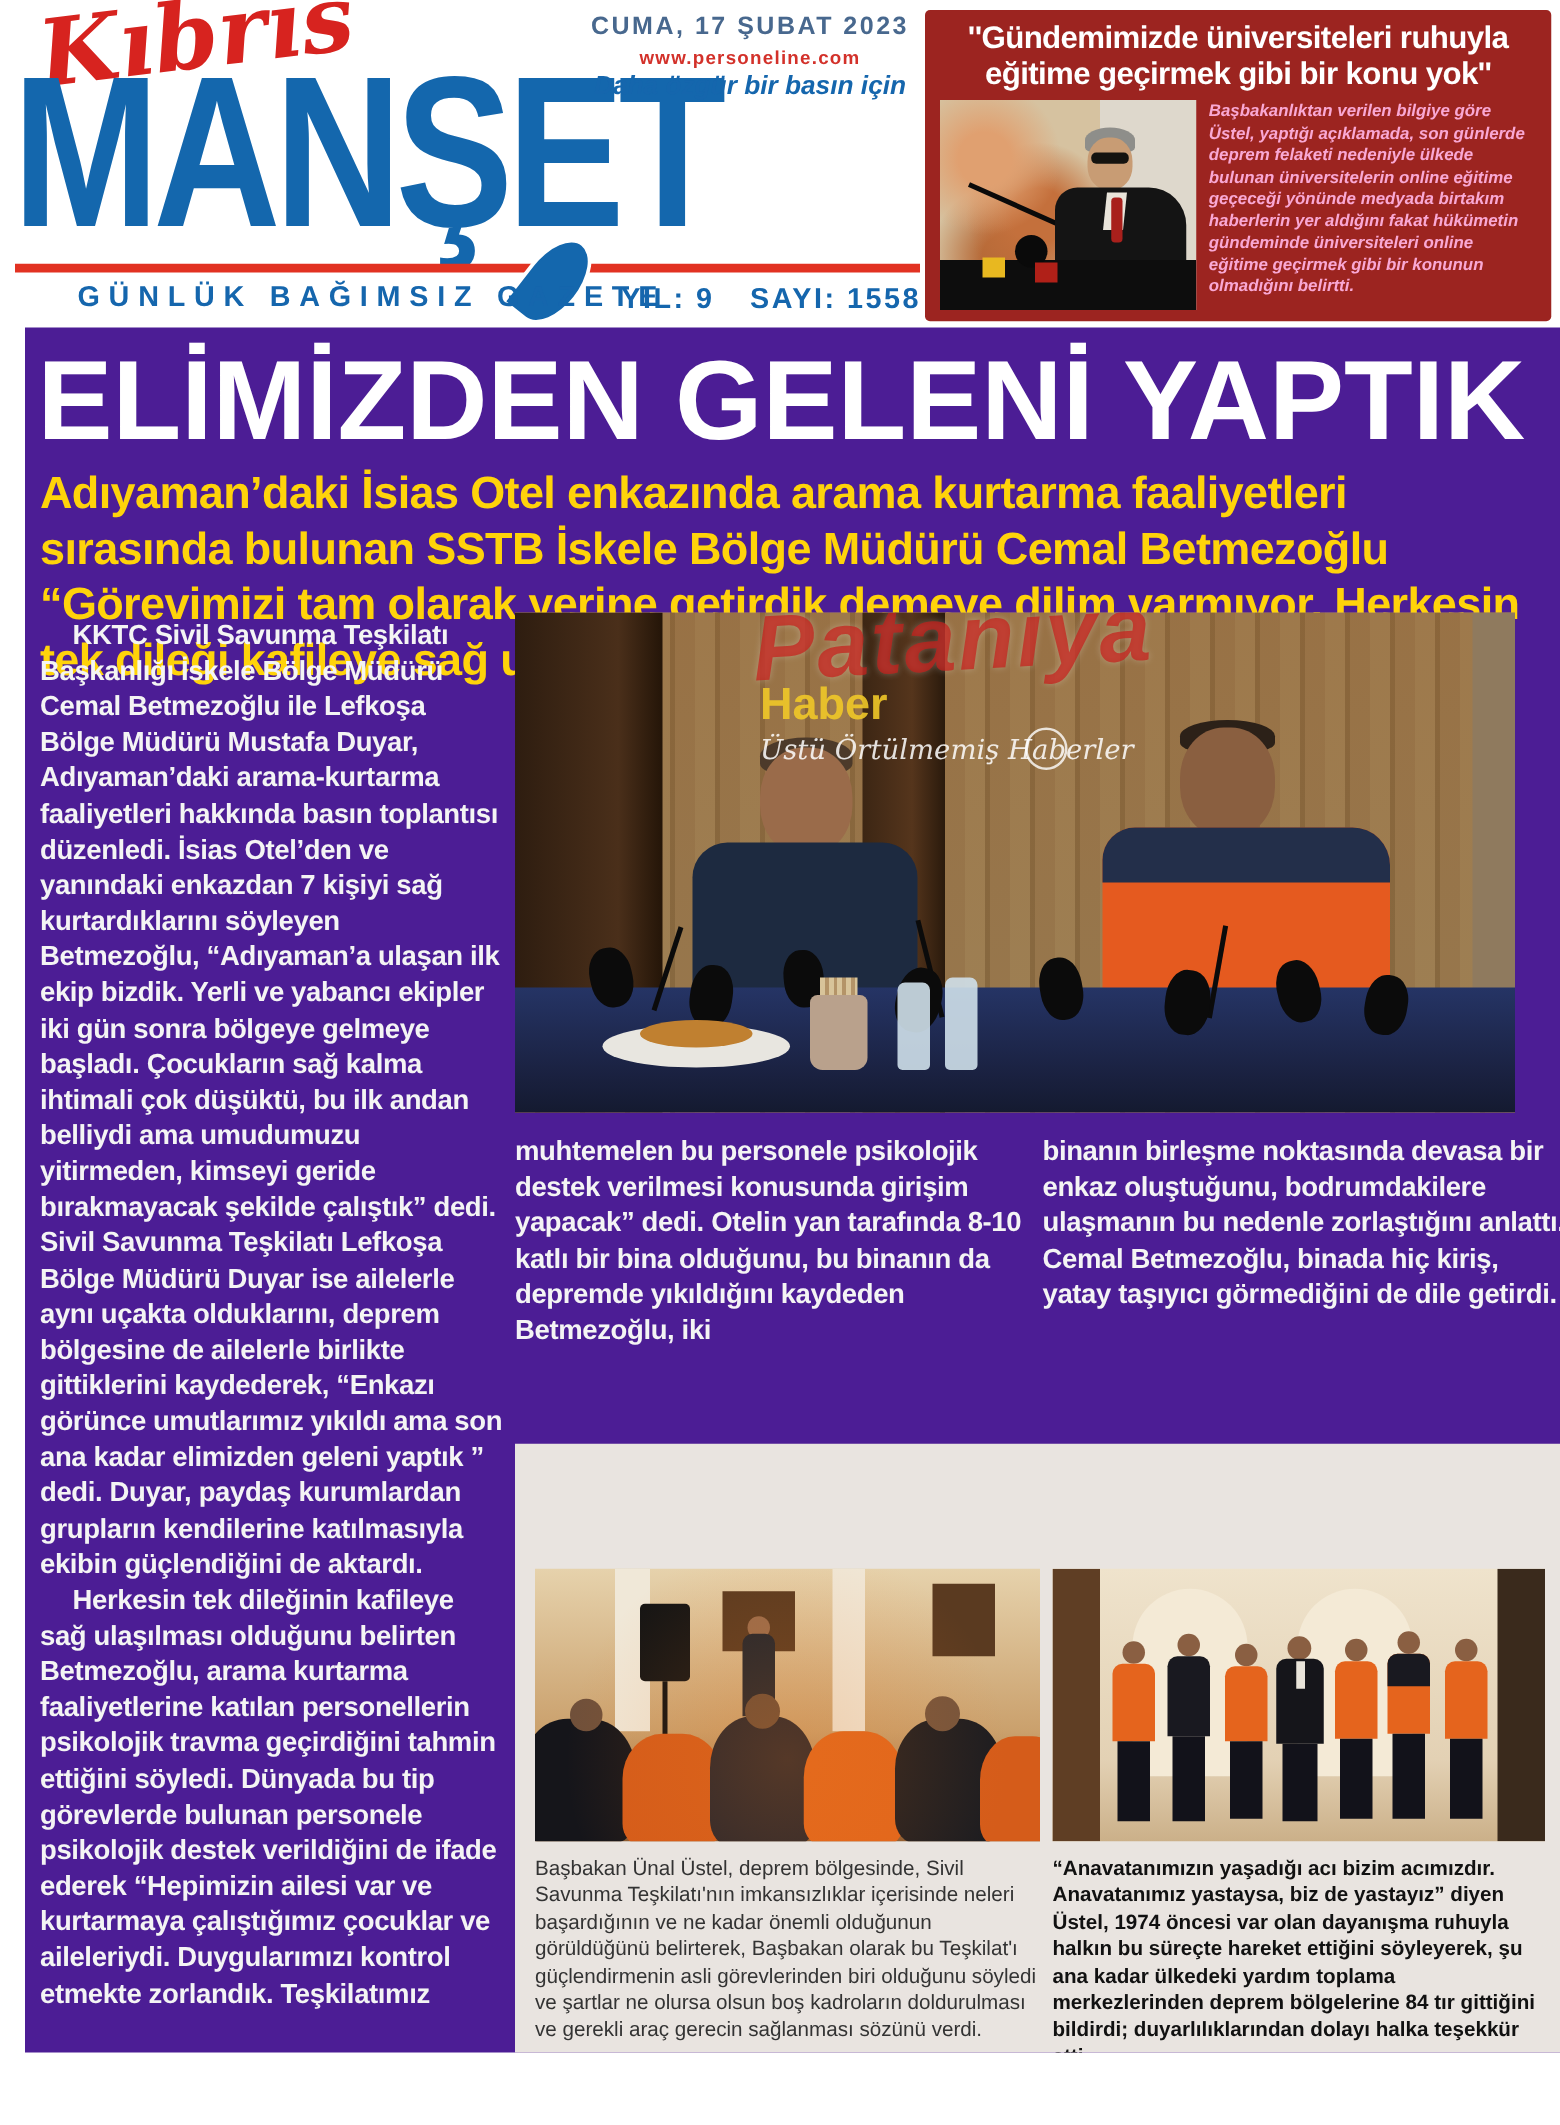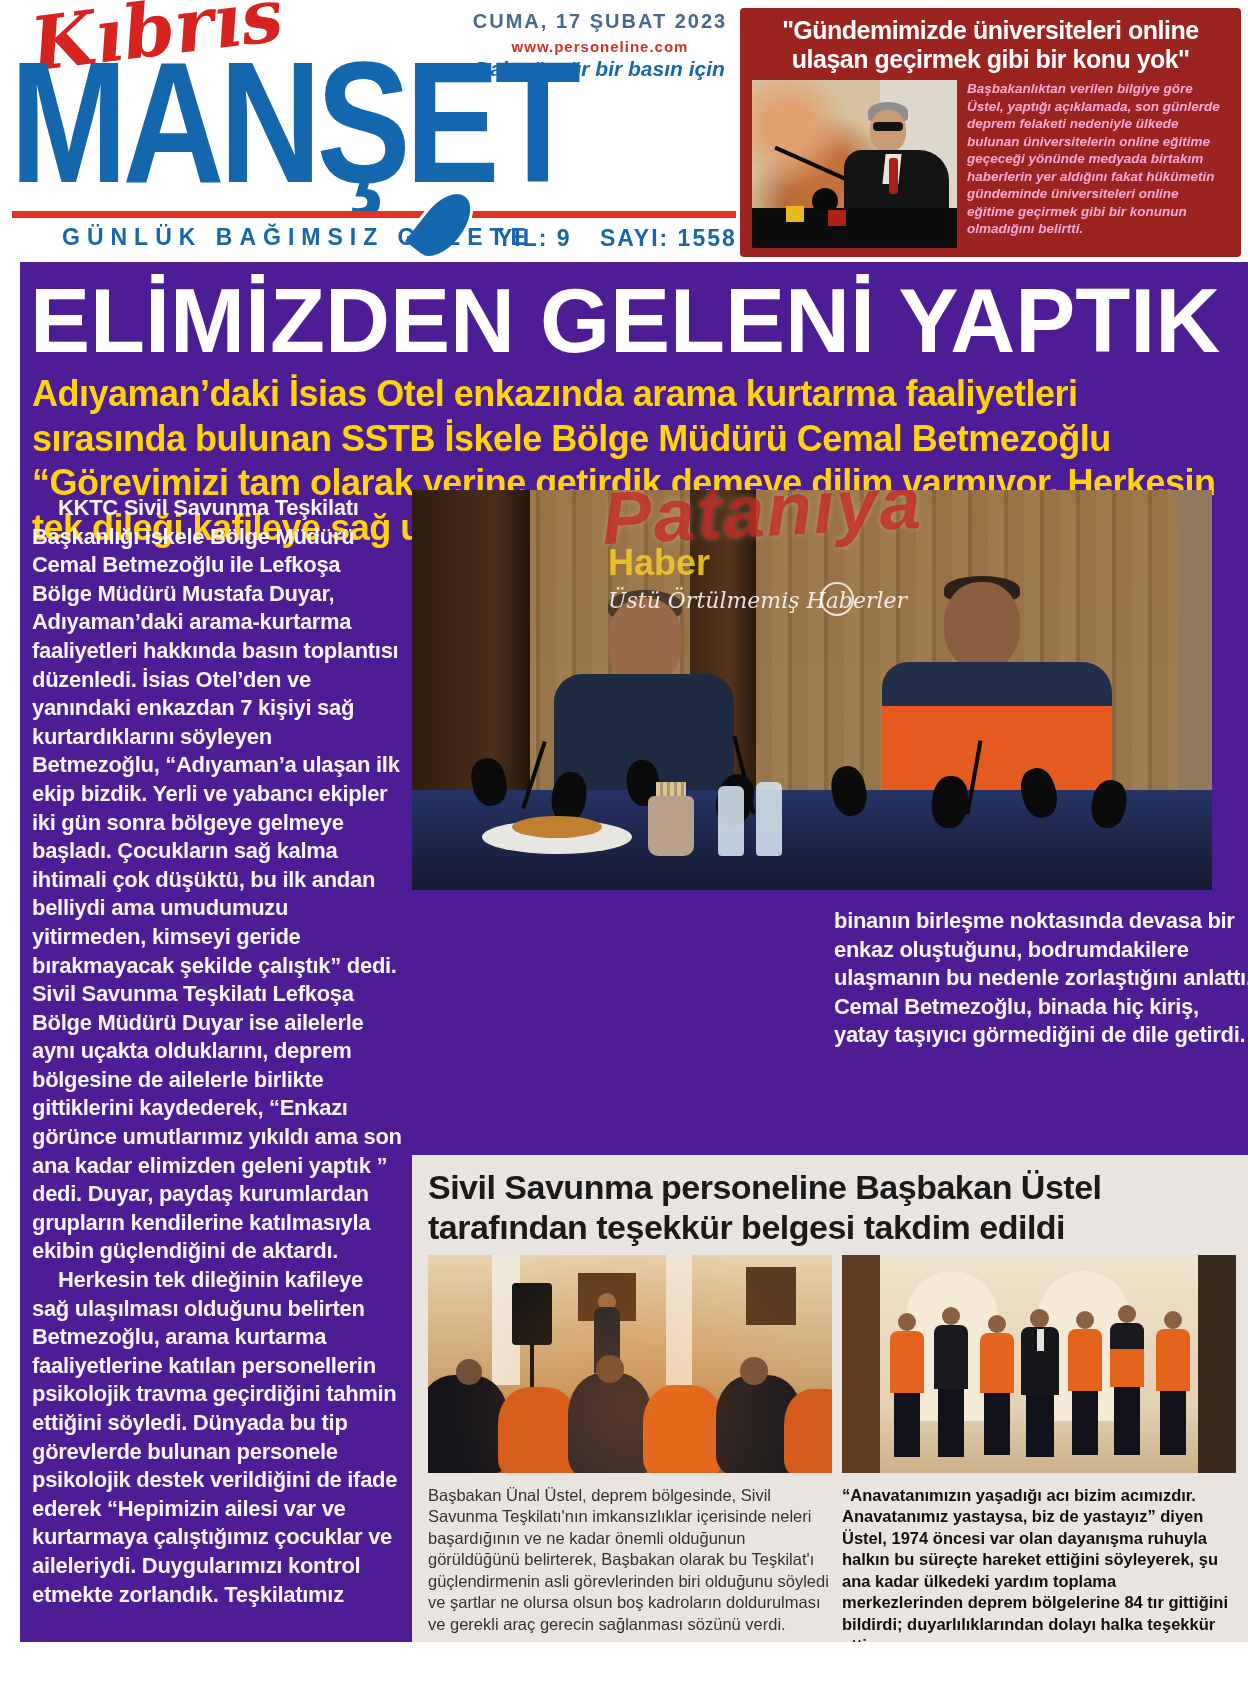--- a/index.html
+++ b/index.html
@@ -130,21 +130,21 @@
   <div class="abs masthead-rule"></div>
   <div class="abs s-tail"></div>
   <div class="abs tagline">GÜNLÜK BAĞIMSIZ GAZETE</div>
   <div class="abs yil">YIL: 9</div>
   <div class="abs sayi">SAYI: 1558</div>
   <div class="abs m-date">CUMA, 17 ŞUBAT 2023</div>
   <div class="abs m-web">www.personeline.com</div>
   <div class="abs m-slogan">Daha özgür bir basın için</div>
 
   <div class="abs tr-box">
-    <div class="tr-head">''Gündemimizde üniversiteleri online ulaşan geçirmek gibi bir konu yok''</div>
+    <div class="tr-head">''Gündemimizde üniversiteleri ruhuyla eğitime geçirmek gibi bir konu yok''</div>
     <div class="tr-row">
       <div class="tr-photo">
         <div class="abs pmp-screen"></div>
         <div class="abs pmp-boom"></div>
         <div class="abs pmp-hair"></div>
         <div class="abs pmp-head"></div>
         <div class="abs pmp-glasses"></div>
         <div class="abs pmp-suit"></div>
         <div class="abs pmp-shirt"></div>
         <div class="abs pmp-tie"></div>
@@ -196,24 +196,24 @@
       <div class="abs mp-cup"></div>
       <div class="abs mp-bottle" style="left:306px;top:296px;width:26px;height:70px;"></div>
       <div class="abs mp-bottle" style="left:344px;top:292px;width:26px;height:74px;"></div>
 
       <div class="abs wm1" style="left:190px;top:-22px;">Pataniya</div>
       <div class="abs wm2" style="left:196px;top:52px;">Haber</div>
       <div class="abs wm3" style="left:196px;top:98px;">Üstü Örtülmemiş Haberler</div>
       <div class="abs wm-stamp" style="left:408px;top:92px;"></div>
     </div>
 
+    <div class="abs col2 bodytxt">muhtemelen bu personele psikolojik destek verilmesi konusunda girişim yapacak” dedi. Otelin yan tarafında 8-10 katlı bir bina olduğunu, bu binanın da depremde yıkıldığını kaydeden Betmezoğlu, iki</div>
     <div class="abs col3 bodytxt">binanın birleşme noktasında devasa bir enkaz oluştuğunu, bodrumdakilere ulaşmanın bu nedenle zorlaştığını anlattı. Cemal Betmezoğlu, binada hiç kiriş,  yatay taşıyıcı görmediğini de dile getirdi.</div>
 
     <div class="abs box2">
-      <div class="box2-head">Sivil Savunma personeline Başbakan Üstel tarafından teşekkür belgesi takdim edildi</div>
 
       <div class="box2-photos">
 
         <div class="cer-photo cpl">
           <div class="abs cpl-pillar" style="left:64px;top:0;width:28px;height:130px;"></div>
           <div class="abs cpl-pillar" style="left:238px;top:0;width:26px;height:130px;"></div>
           <div class="abs cpl-frame" style="left:150px;top:18px;width:58px;height:48px;"></div>
           <div class="abs cpl-frame" style="left:318px;top:12px;width:50px;height:58px;"></div>
           <div class="abs cpl-speaker"></div>
           <div class="abs cpl-pole"></div>

